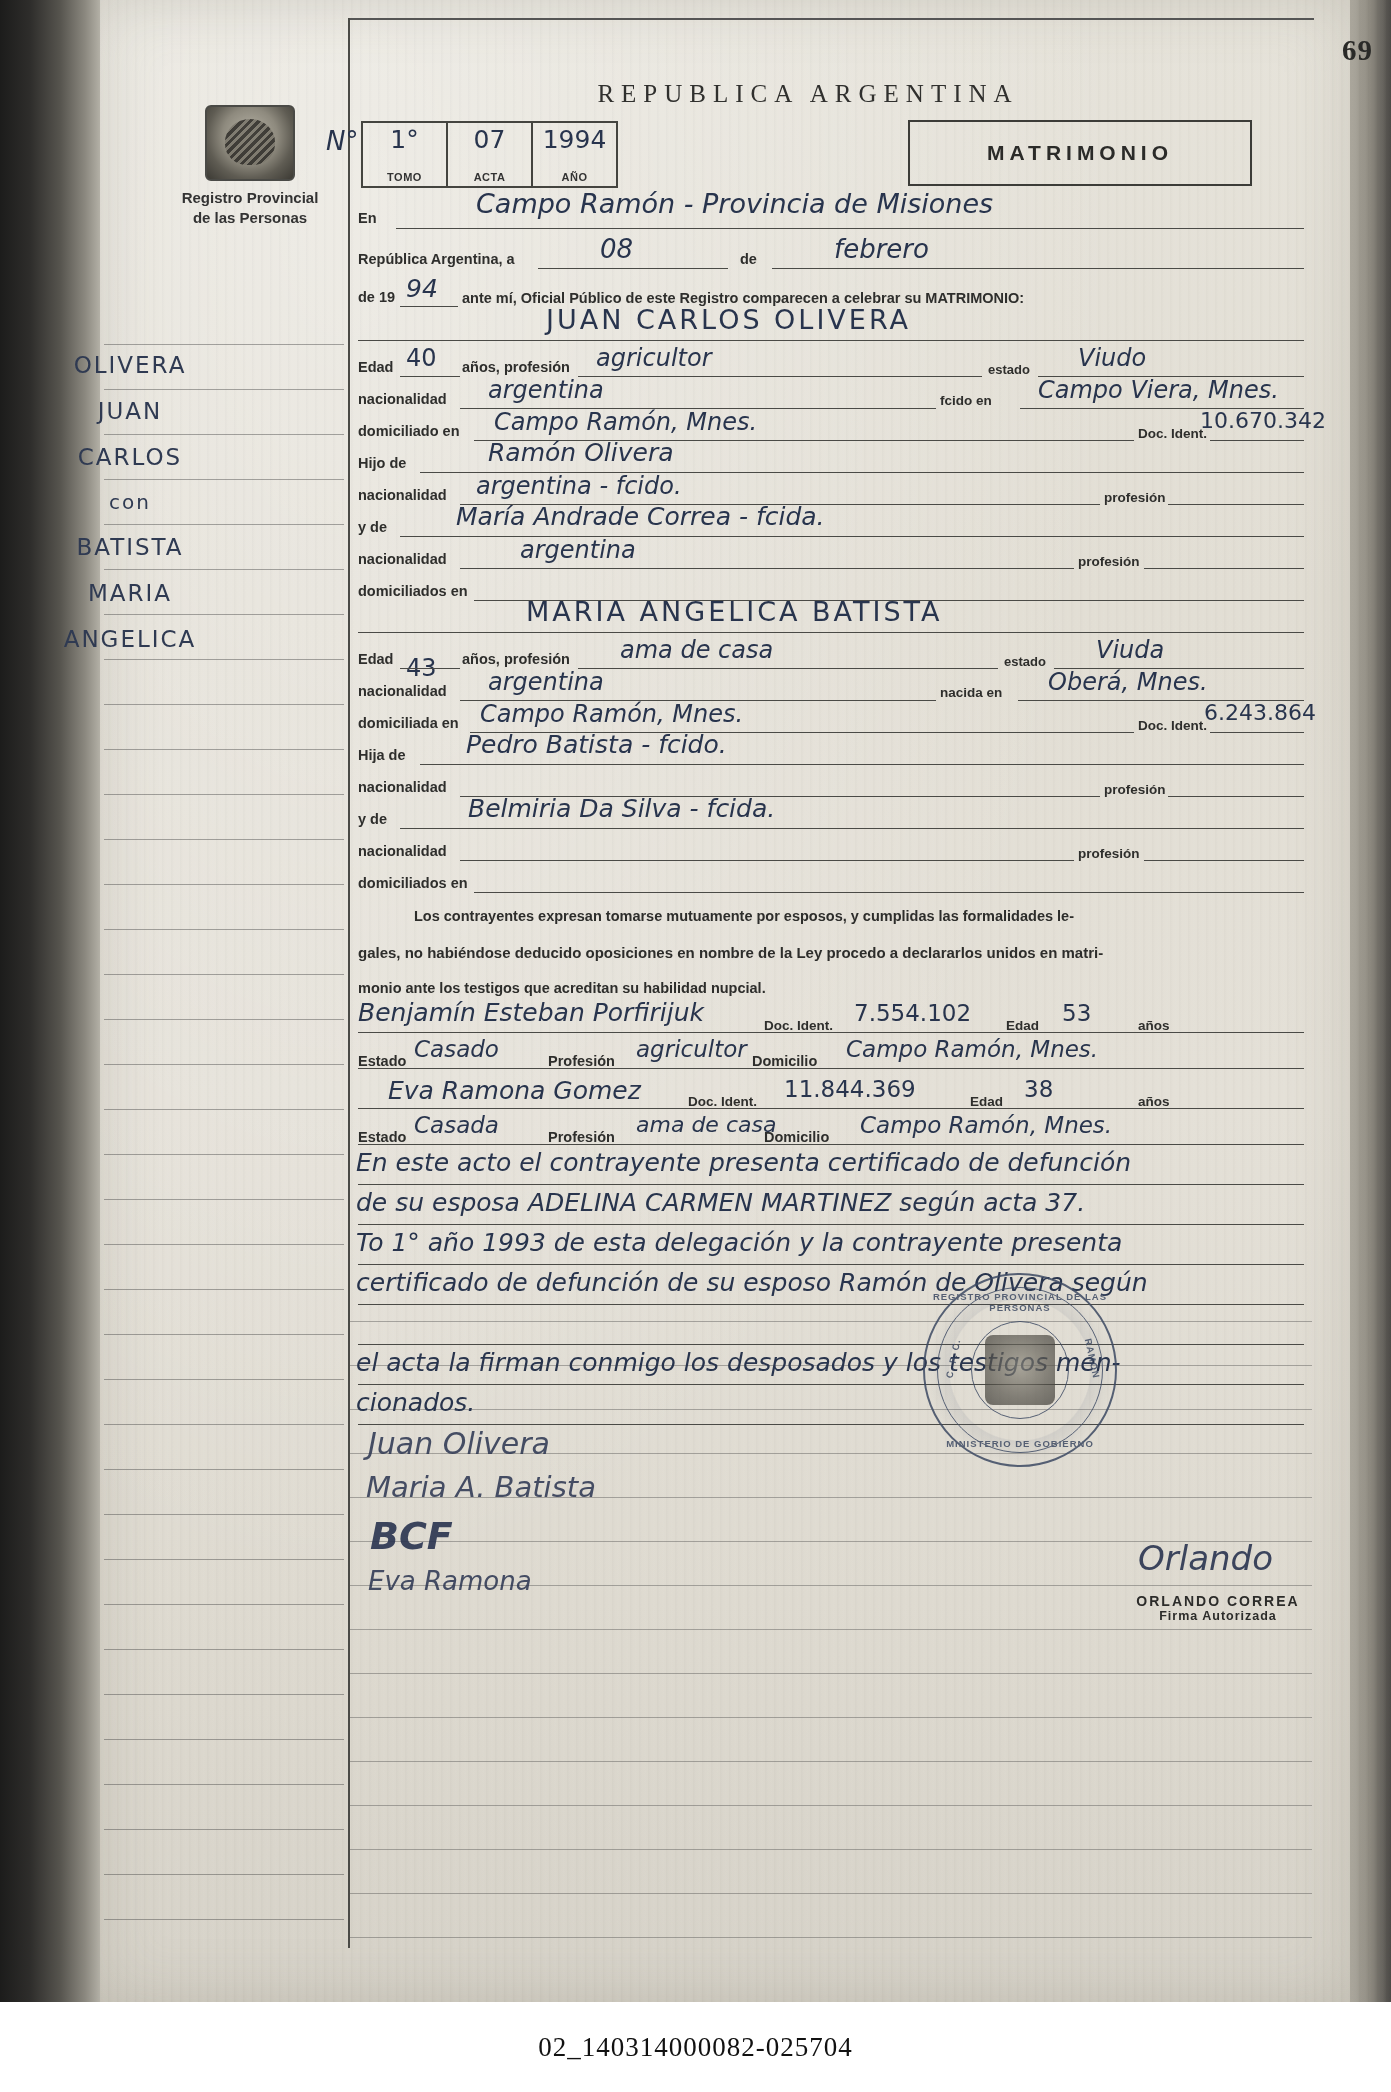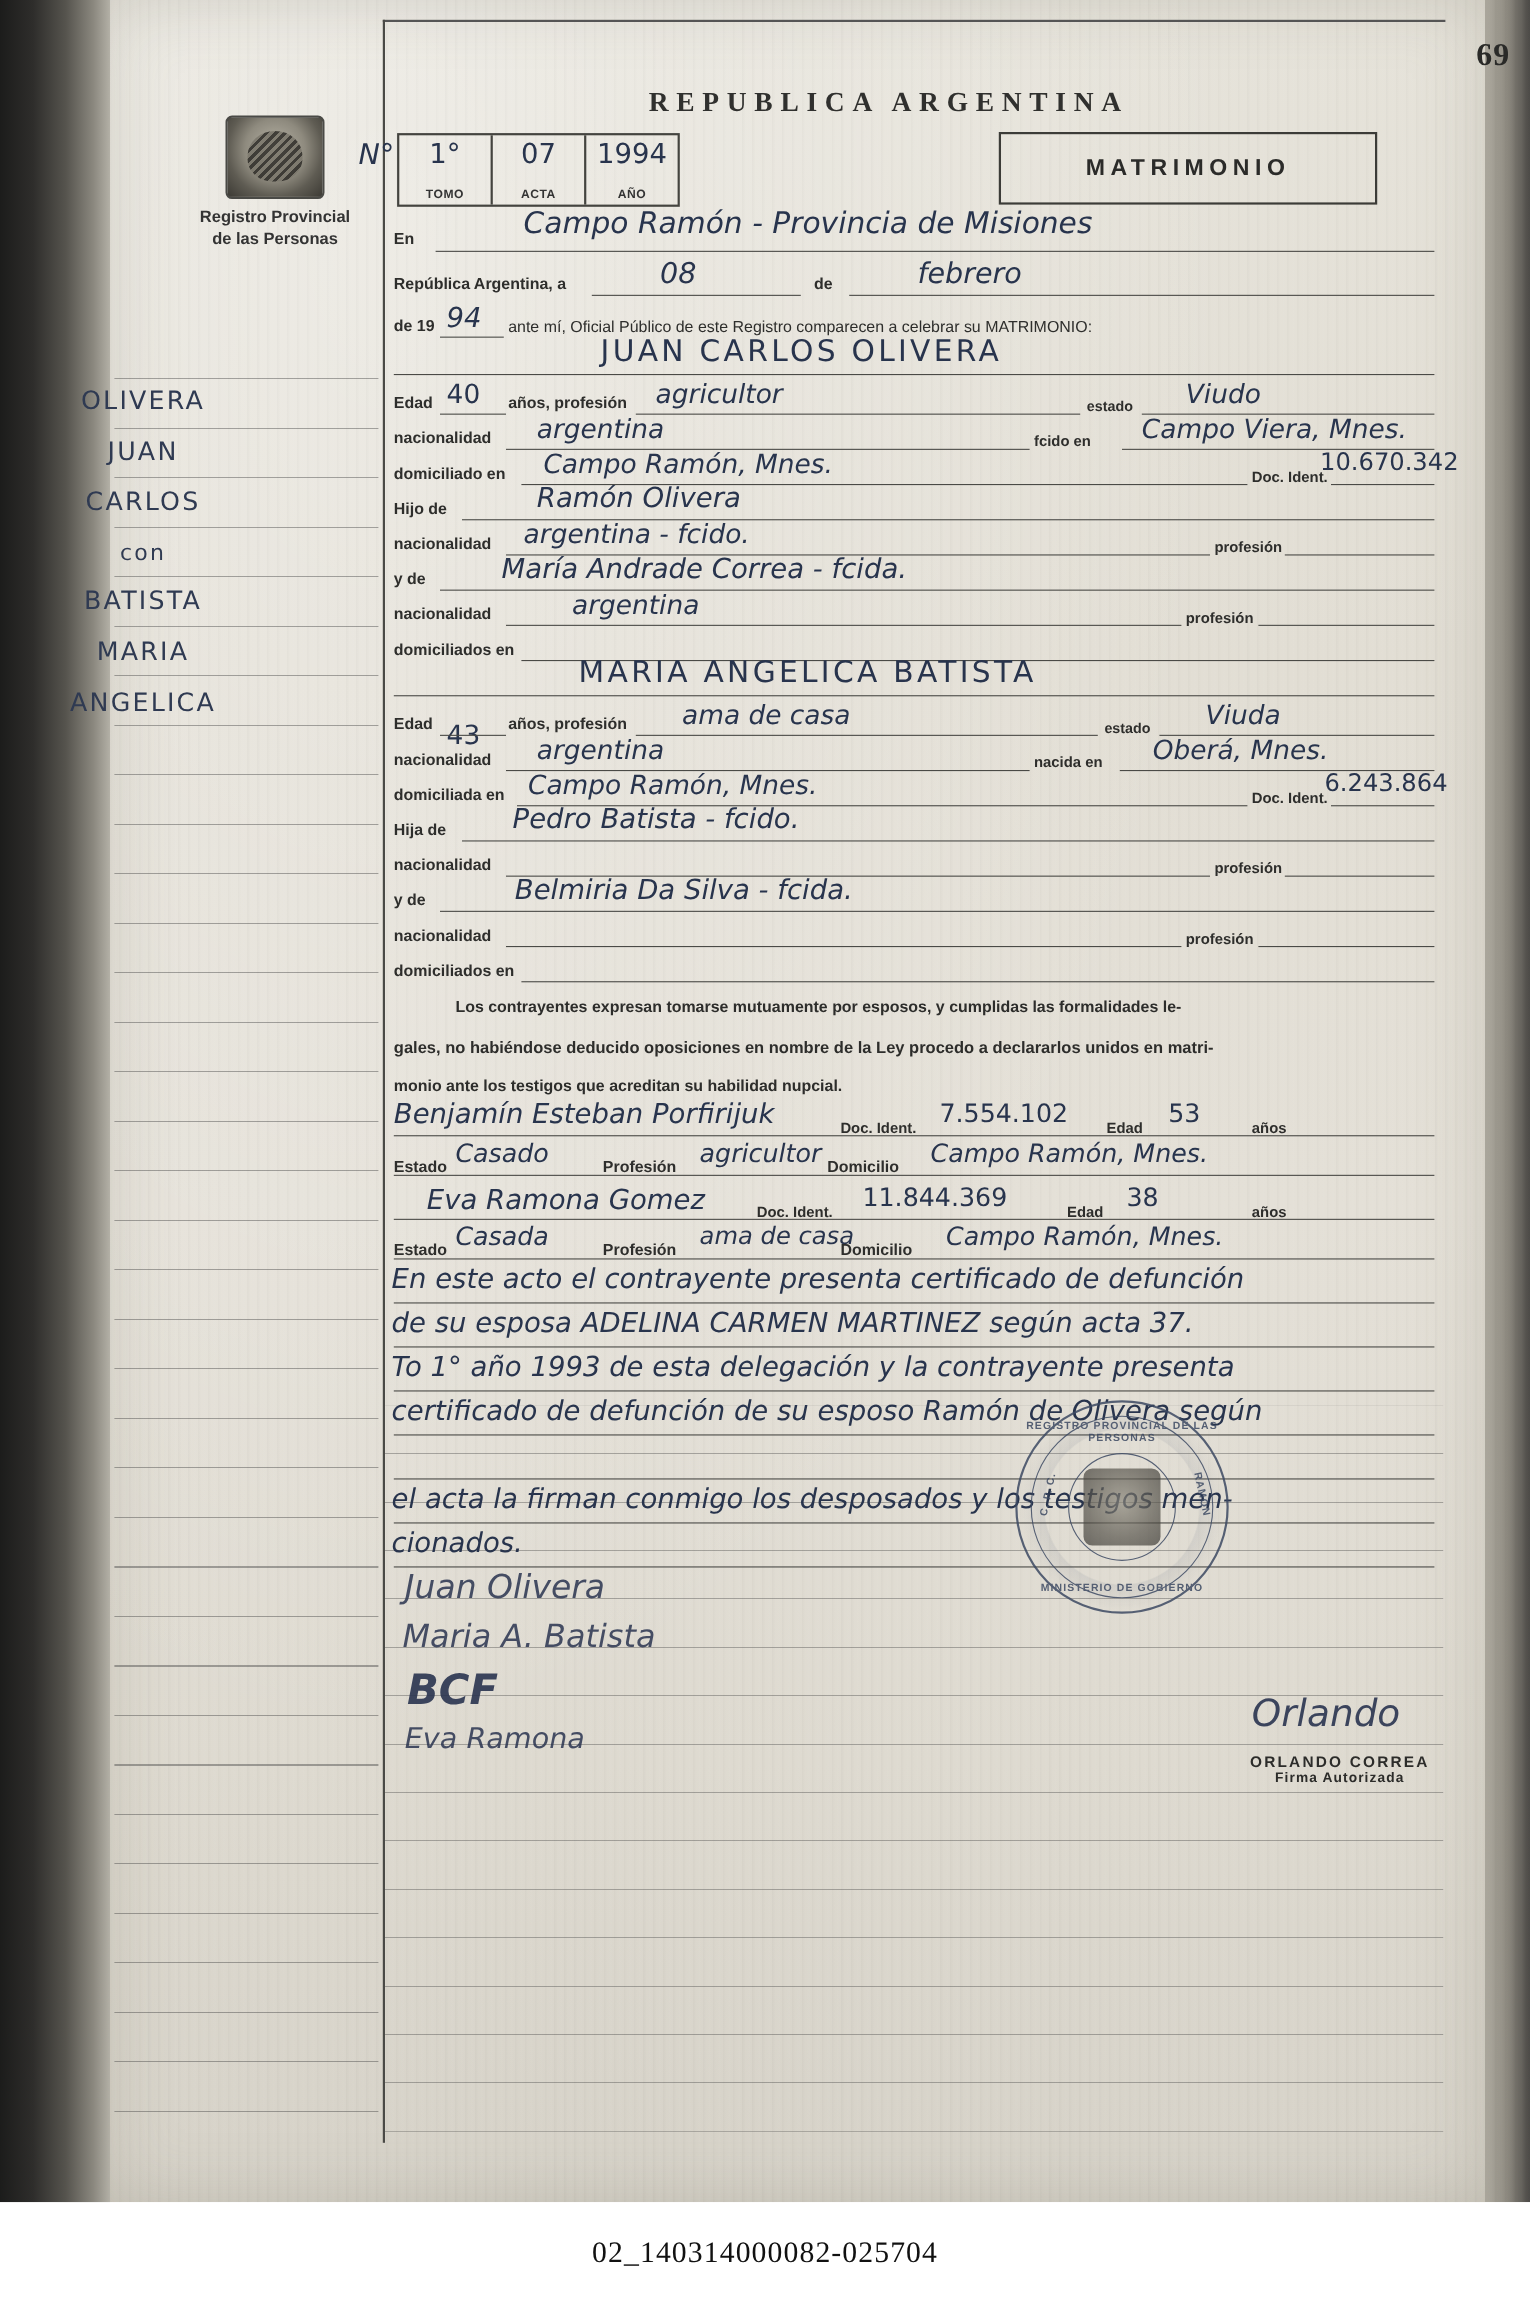--- a/index.html
+++ b/index.html
@@ -42,21 +42,21 @@
   }
   #formtop{position:absolute;left:348px;top:18px;width:966px;height:2px;background:#555;}
   
   #pageno{
     position:absolute;right:18px;top:34px;font-family:"Liberation Serif",serif;
     font-size:29px;font-weight:bold;color:#2a2a28;letter-spacing:1px;
   }
   
   #hdr{
     position:absolute;left:470px;top:76px;width:640px;text-align:center;
-    font-family:"Liberation Serif",serif;font-size:25px;font-weight:bold;
+    font-family:"Liberation Serif",serif;font-size:25px;font-weight:normal;
     letter-spacing:7px;color:#30302e;
   }
   
   #crest{position:absolute;left:205px;top:105px;width:86px;height:72px;}
   #crest .inner{
     width:86px;height:72px;border:2px solid #4a4a46;border-radius:6px;
     background:
       radial-gradient(circle at 50% 40%, #b9b5a8 0%, #8e8a7e 45%, #5f5c53 70%, #3c3a34 100%);
     position:relative;overflow:hidden;
   }
@@ -209,21 +209,21 @@
     <div class="pt" style="left:10px;top:233px">República Argentina, a</div>
     <div class="rule" style="left:190px;top:250px;width:190px"></div>
     <div class="hw cursive" style="left:252px;top:216px;font-size:26px">08</div>
     <div class="pt" style="left:392px;top:233px">de</div>
     <div class="rule" style="left:424px;top:250px;width:532px"></div>
     <div class="hw cursive" style="left:486px;top:216px;font-size:26px">febrero</div>
 
     <div class="pt" style="left:10px;top:271px">de 19</div>
     <div class="hw cursive" style="left:58px;top:256px;font-size:25px">94</div>
     <div class="rule" style="left:52px;top:288px;width:58px"></div>
-    <div class="pt norm" style="left:114px;top:272px;font-weight:normal">ante mí, Oficial Público de este Registro comparecen a celebrar su MATRIMONIO:</div>
+    <div class="pt norm" style="left:114px;top:272px;font-weight:bold">ante mí, Oficial Público de este Registro comparecen a celebrar su MATRIMONIO:</div>
 
     <div class="rule" style="left:10px;top:322px;width:946px"></div>
     <div class="hw" style="left:198px;top:286px;font-size:27px;letter-spacing:3px">JUAN CARLOS OLIVERA</div>
 
     <div class="pt" style="left:10px;top:341px">Edad</div>
     <div class="hw" style="left:58px;top:326px;font-size:24px">40</div>
     <div class="rule" style="left:52px;top:358px;width:60px"></div>
     <div class="pt" style="left:114px;top:341px">años, profesión</div>
     <div class="rule" style="left:230px;top:358px;width:404px"></div>
     <div class="hw cursive" style="left:248px;top:326px;font-size:24px">agricultor</div>

